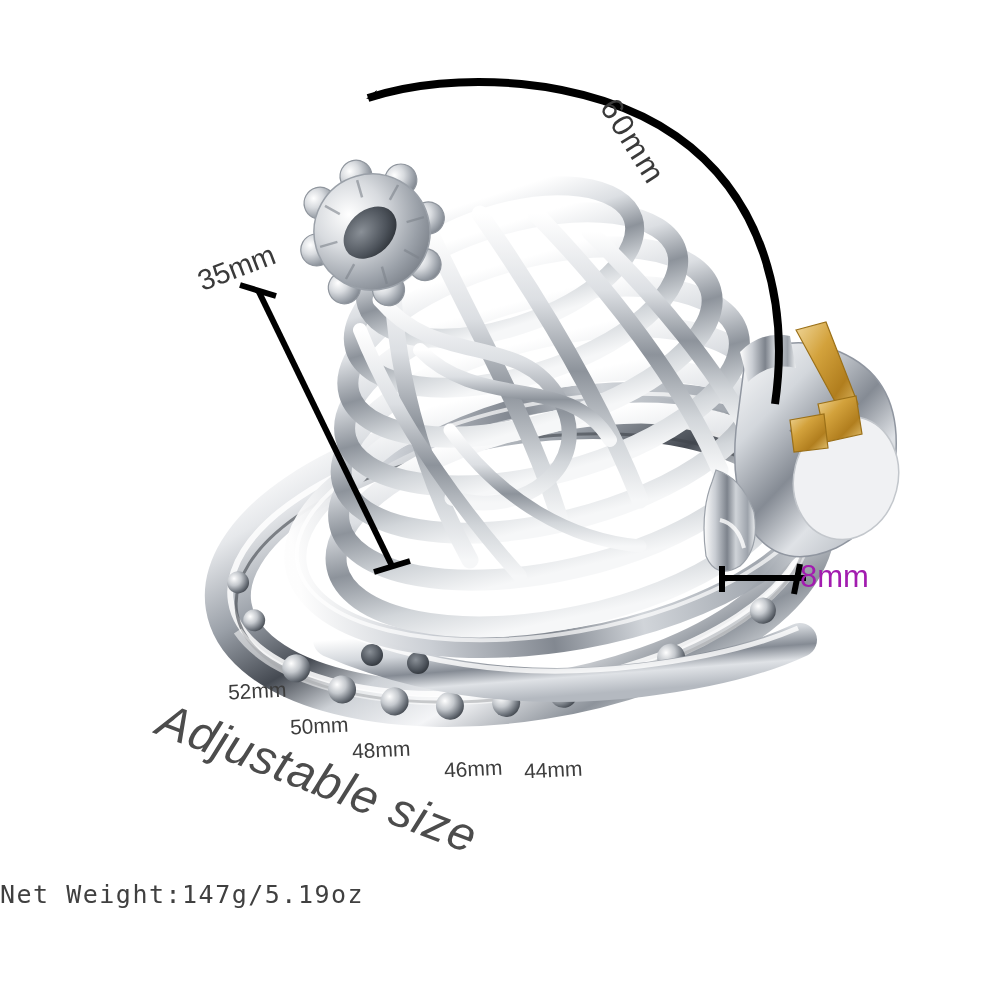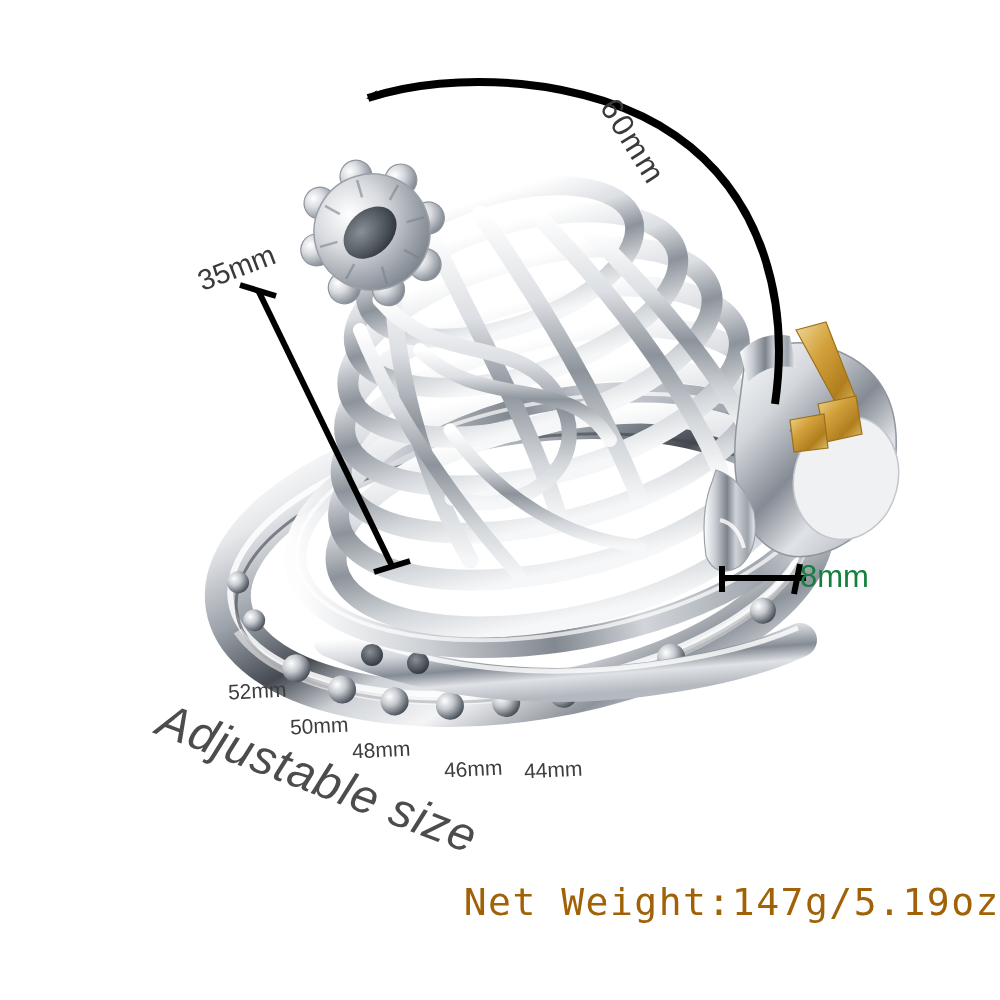--- a/index.html
+++ b/index.html
@@ -35,21 +35,21 @@
     left:199px;top:268px;
     font-size:29px;
     transform:rotate(-21deg);
     transform-origin:0 50%;
     color:#3a3a3a;
   }
   #label-8mm{
     left:800px;top:576px;
     font-size:31px;
     transform:translateY(-50%);
-    color:#15803d;
+    color:#a21caf;
   }
   .size-label{
     position:absolute;
     font-size:21px;
     color:#3d3d3d;
     white-space:nowrap;
     font-family:"Liberation Sans",sans-serif;
   }
   #size-52{left:228px;top:679px;transform:rotate(-3deg);}
   #size-50{left:290px;top:714px;transform:rotate(-3deg);}
@@ -64,24 +64,24 @@
     color:#4c4c4c;
     font-style:italic;
     letter-spacing:1px;
     transform:rotate(21deg);
     transform-origin:0 50%;
     white-space:nowrap;
   }
   #net-weight{
     position:absolute;
     left:0;top:880px;width:1000px;
-    text-align:right;
-    font-size:38px;
+    text-align:left;
+    font-size:25px;
     letter-spacing:1.5px;
-    color:#a16207;
+    color:#404040;
     font-family:"DejaVu Sans Mono","Liberation Mono",monospace;
   }
 </style>
 </head>
 <body>
 
 <div id="stage">
 
   <svg class="layer" viewBox="0 0 1000 1000">
     <defs>

